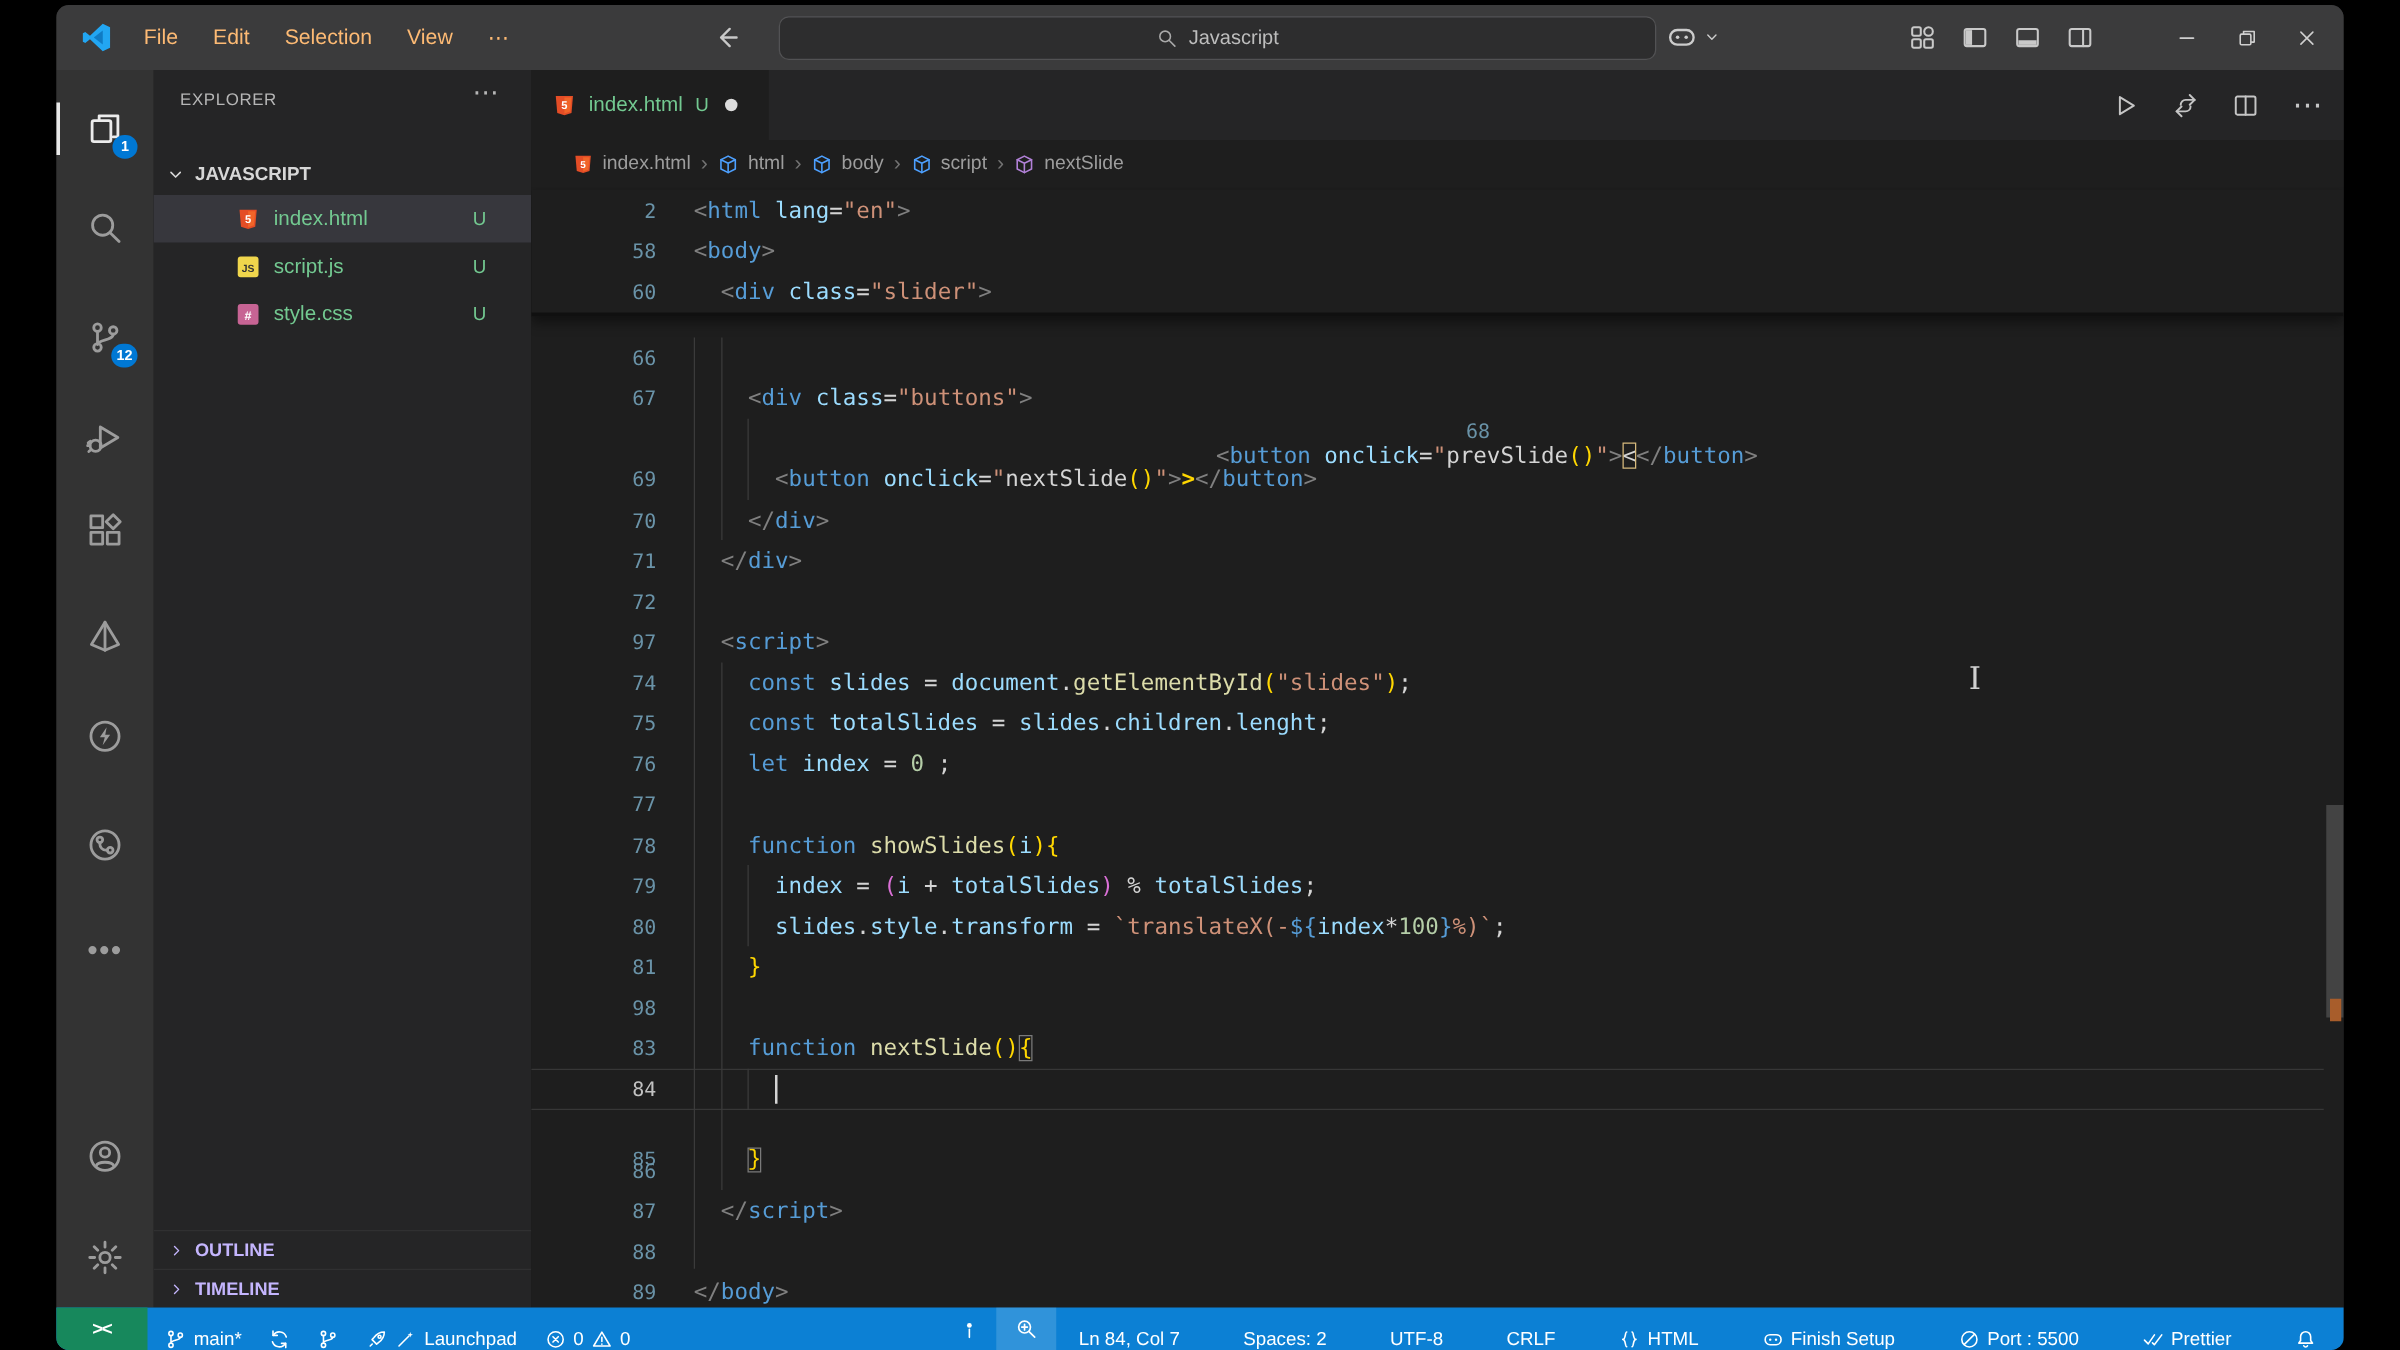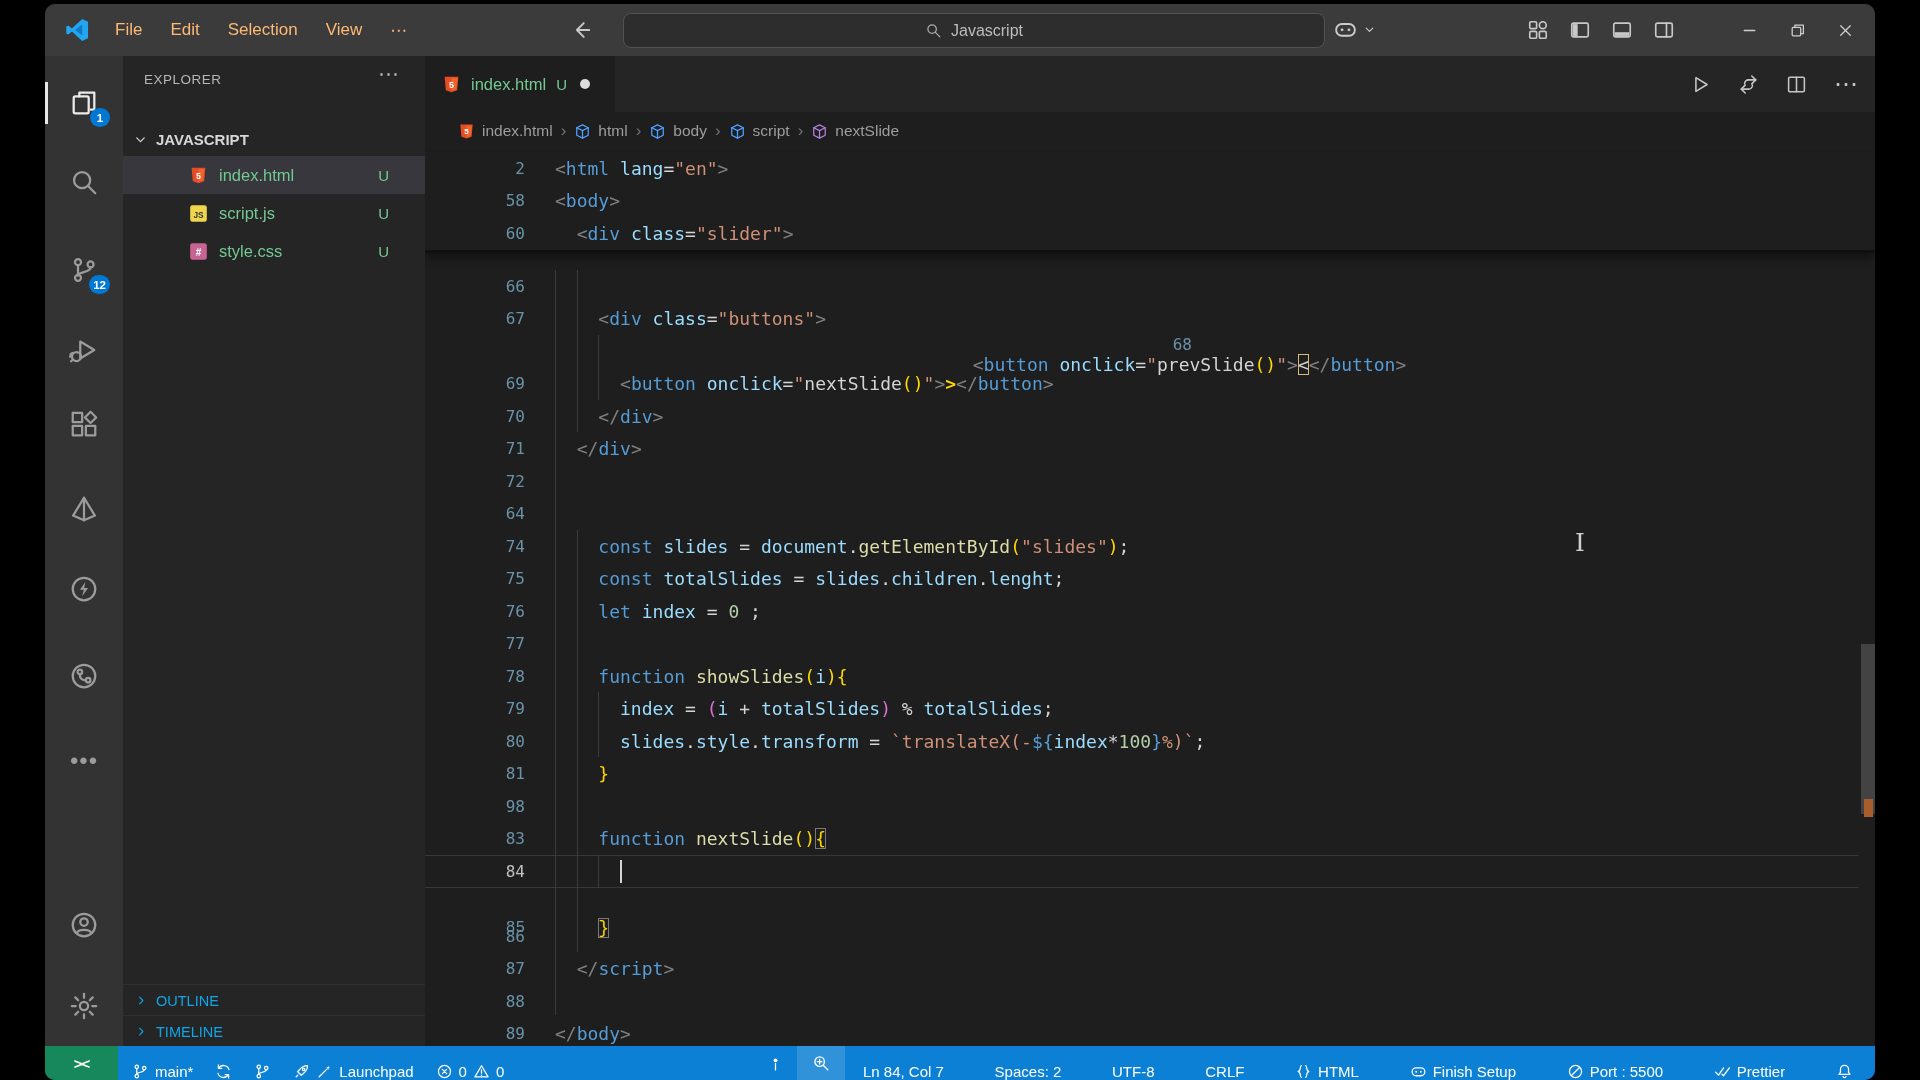--- a/index.html
+++ b/index.html
@@ -38,21 +38,21 @@
   .sidebar{position:absolute;left:78px;top:52px;width:302px;height:990px;background:#252526;color:#ccc}
   .sb-header{position:absolute;top:16px;left:21px;font-size:13.5px;letter-spacing:.5px;color:#b6b6b6}
   .sb-more{position:absolute;top:6px;right:26px;font-size:21px;color:#b6b6b6}
   .sb-section{position:absolute;top:66px;left:0;right:0;height:34px;display:flex;align-items:center;font-weight:bold;font-size:15px;color:#d7d7d7}
   .sb-section .ic{width:17px;height:17px;margin-left:9px;margin-right:7px}
   .filelist{position:absolute;top:100px;left:0;right:0}
   .file{height:38px;display:flex;align-items:center;padding-left:66px;font-size:16.5px;color:#73c991}
   .file.sel{background:#37373d}
   .file .ic{width:19px;height:19px;margin-right:11px}
   .ubadge{margin-left:auto;margin-right:36px;font-size:15px;color:#73c991}
-  .sb-panel{position:absolute;left:0;right:0;height:31px;border-top:1px solid #303031;display:flex;align-items:center;font-weight:normal;font-size:14.5px;color:#0ea5e9}
+  .sb-panel{position:absolute;left:0;right:0;height:31px;border-top:1px solid #303031;display:flex;align-items:center;font-weight:bold;font-size:14.5px;color:#c4b5fd}
   .sb-panel .ic{width:15px;height:15px;margin-left:11px;margin-right:7px}
   .panel-outline{top:928px}.panel-timeline{top:959px;height:31px}
 
   
   .editor{position:absolute;left:380px;top:52px;width:1450px;height:990px;background:#1e1e1e}
   .tabstrip{position:absolute;top:0;left:0;right:0;height:56px;background:#252526}
   .tab{position:absolute;left:0;top:0;width:190px;height:56px;background:#1e1e1e;display:flex;align-items:center;padding-left:17px;box-sizing:border-box}
   .tab .ic{width:19px;height:19px}
   .tab-name{margin-left:10px;font-size:16.5px;color:#73c991}
   .tab-badge{margin-left:10px;font-size:15px;color:#73c991}
@@ -486,21 +486,22 @@
           </div>
           <div class="crow" style="top: 282.5px;">
             <span class="gut">71</span>
             <span class="ctext"><span class="c-pl">  </span><span class="c-p">&lt;/</span><span class="c-tag">div</span><span class="c-p">&gt;</span></span>
           </div>
           <div class="crow" style="top: 315px;">
             <span class="gut">72</span>
             <span class="ctext"></span>
           </div>
           <div class="crow" style="top: 347.5px;">
-            <span class="gut">64</span>
+            <span class="gut">97</span>
+            <span class="ctext"><span class="c-pl">  </span><span class="c-p">&lt;</span><span class="c-tag">script</span><span class="c-p">&gt;</span></span>
           </div>
           <div class="crow" style="top: 380px;">
             <span class="gut">74</span>
             <span class="ctext"><span class="c-pl">    </span><span class="c-kw">const</span><span class="c-pl"> </span><span class="c-var">slides</span><span class="c-pl"> = </span><span class="c-var">document</span><span class="c-pl">.</span><span class="c-fn">getElementById</span><span class="c-b1">(</span><span class="c-str">"slides"</span><span class="c-b1">)</span><span class="c-pl">;</span></span>
           </div>
           <div class="crow" style="top: 412.5px;">
             <span class="gut">75</span>
             <span class="ctext"><span class="c-pl">    </span><span class="c-kw">const</span><span class="c-pl"> </span><span class="c-var">totalSlides</span><span class="c-pl"> = </span><span class="c-var">slides</span><span class="c-pl">.</span><span class="c-var">children</span><span class="c-pl">.</span><span class="c-var">lenght</span><span class="c-pl">;</span></span>
           </div>
           <div class="crow" style="top: 445px;">

